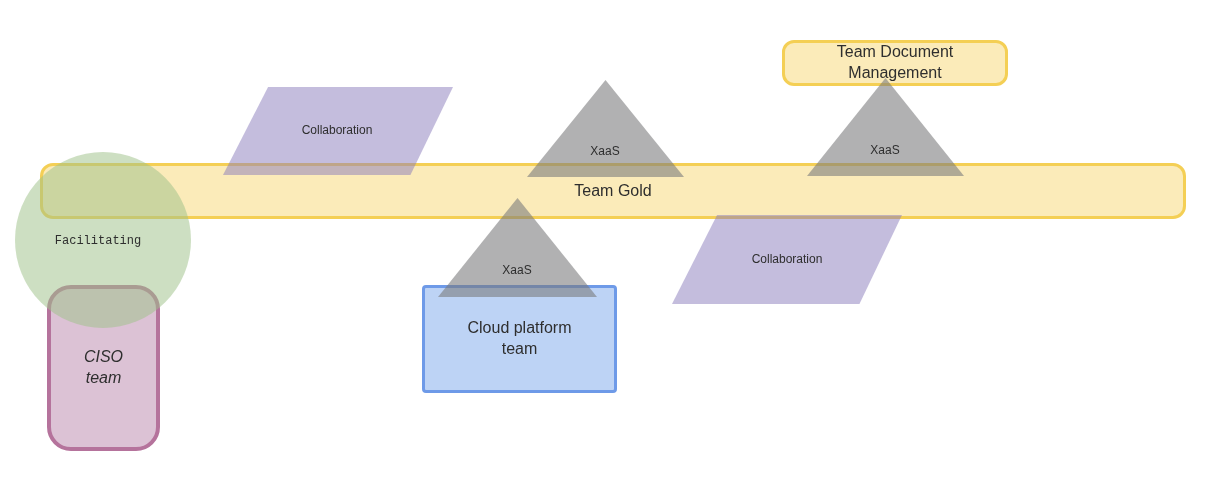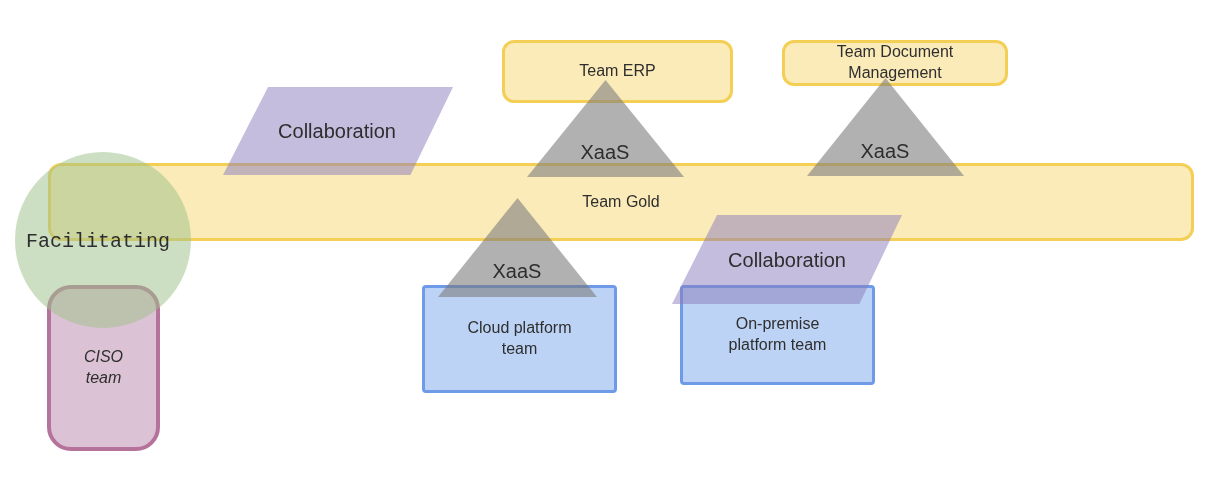--- a/index.html
+++ b/index.html
@@ -67,30 +67,30 @@
     position: relative;
     z-index: 5;
     font-size: 16px;
     line-height: 1.3;
     white-space: pre-line;
   }
   .free-label {
     position: absolute;
     transform: translate(-50%, -50%);
     z-index: 5;
-    font-size: 20px;
+    font-size: 12px;
     line-height: 1.3;
     white-space: nowrap;
   }
 
   
   #box-crm     { left: 228px; top: 40px;  width: 232px;  height: 63px; }
   #box-erp     { left: 502px; top: 40px;  width: 231px;  height: 63px; }
   #box-doc     { left: 782px; top: 40px;  width: 226px;  height: 46px; }
-  #bar-gold    { left: 48px;  top: 163px; width: 1146px; height: 78px; }
+  #bar-gold    { left: 40px;  top: 163px; width: 1146px; height: 56px; }
   #box-cloud   { left: 422px; top: 285px; width: 195px;  height: 108px; }
   #box-onprem  { left: 680px; top: 285px; width: 195px;  height: 100px; }
   #box-ciso    { left: 47px;  top: 285px; width: 113px;  height: 166px; font-style: italic; }
   #circle-fac  { left: 15px;  top: 152px; width: 176px;  height: 176px; }
   #tri-erp     { left: 527px; top: 80px;  width: 157px;  height: 97px; }
   #tri-doc     { left: 807px; top: 78px;  width: 157px;  height: 98px; }
   #tri-cloud   { left: 438px; top: 198px; width: 159px;  height: 99px; }
   #para-crm    { left: 223px; top: 87px;  width: 230px;  height: 88px; }
   #para-onprem { left: 672px; top: 215px; width: 230px;  height: 89px; }
 
@@ -100,43 +100,36 @@
   #label-collab-crm  { left: 337px; top: 131px; }
   #label-collab-onp  { left: 787px; top: 260px; }
   #label-facilitating{ left: 98px; top: 242px; font-family: Liberation Mono, monospace; }
 </style>
 </head>
 <body>
 
 <div class="canvas">
 
 
-  <div id="box-erp" class="shape yellow team-box">
-    <span class="box-label">Team ERP</span>
-  </div>
 
   <div id="box-doc" class="shape yellow team-box">
     <span class="box-label">Team Document
 Management</span>
   </div>
 
   <div id="box-ciso" class="shape pink team-box">
     <span class="box-label">CISO
 team</span>
   </div>
 
   <div id="box-cloud" class="shape blue team-box">
     <span class="box-label">Cloud platform
 team</span>
   </div>
 
-  <div id="box-onprem" class="shape blue team-box">
-    <span class="box-label">On-premise
-platform team</span>
-  </div>
 
   <div id="bar-gold" class="shape yellow bar team-box">
     <span class="box-label">Team Gold</span>
   </div>
 
   <div id="tri-erp" class="shape tri"></div>
   <div id="tri-doc" class="shape tri"></div>
   <div id="para-crm" class="shape para"></div>
   <div id="circle-fac" class="shape circle"></div>
   <div id="tri-cloud" class="shape tri"></div>

